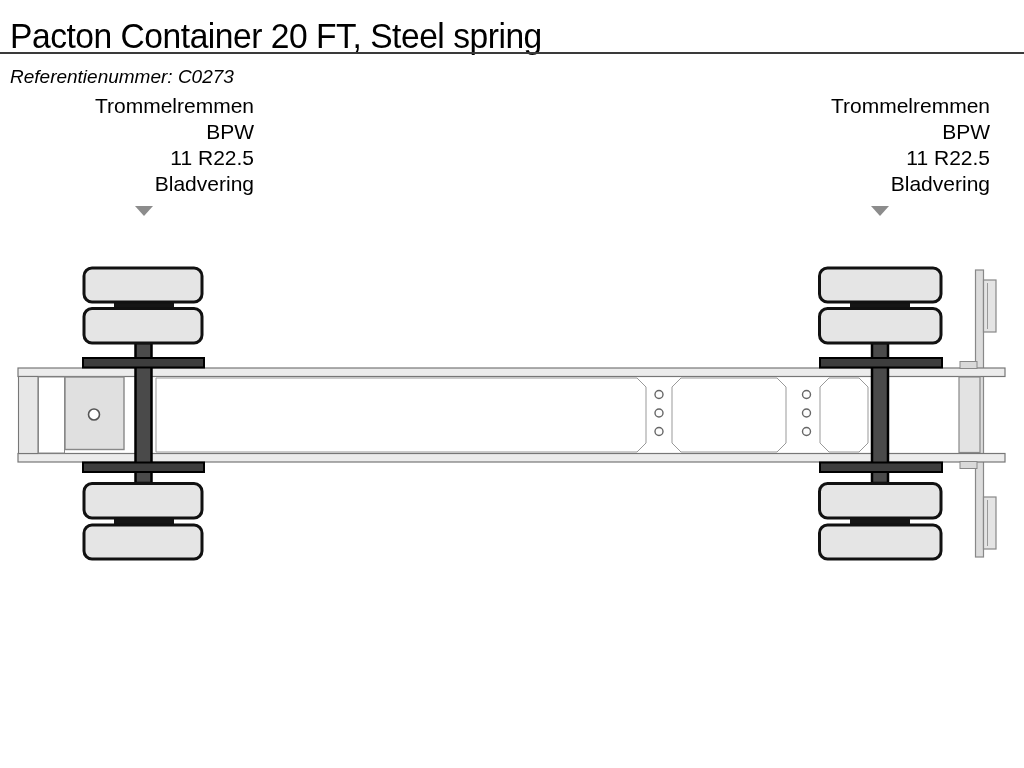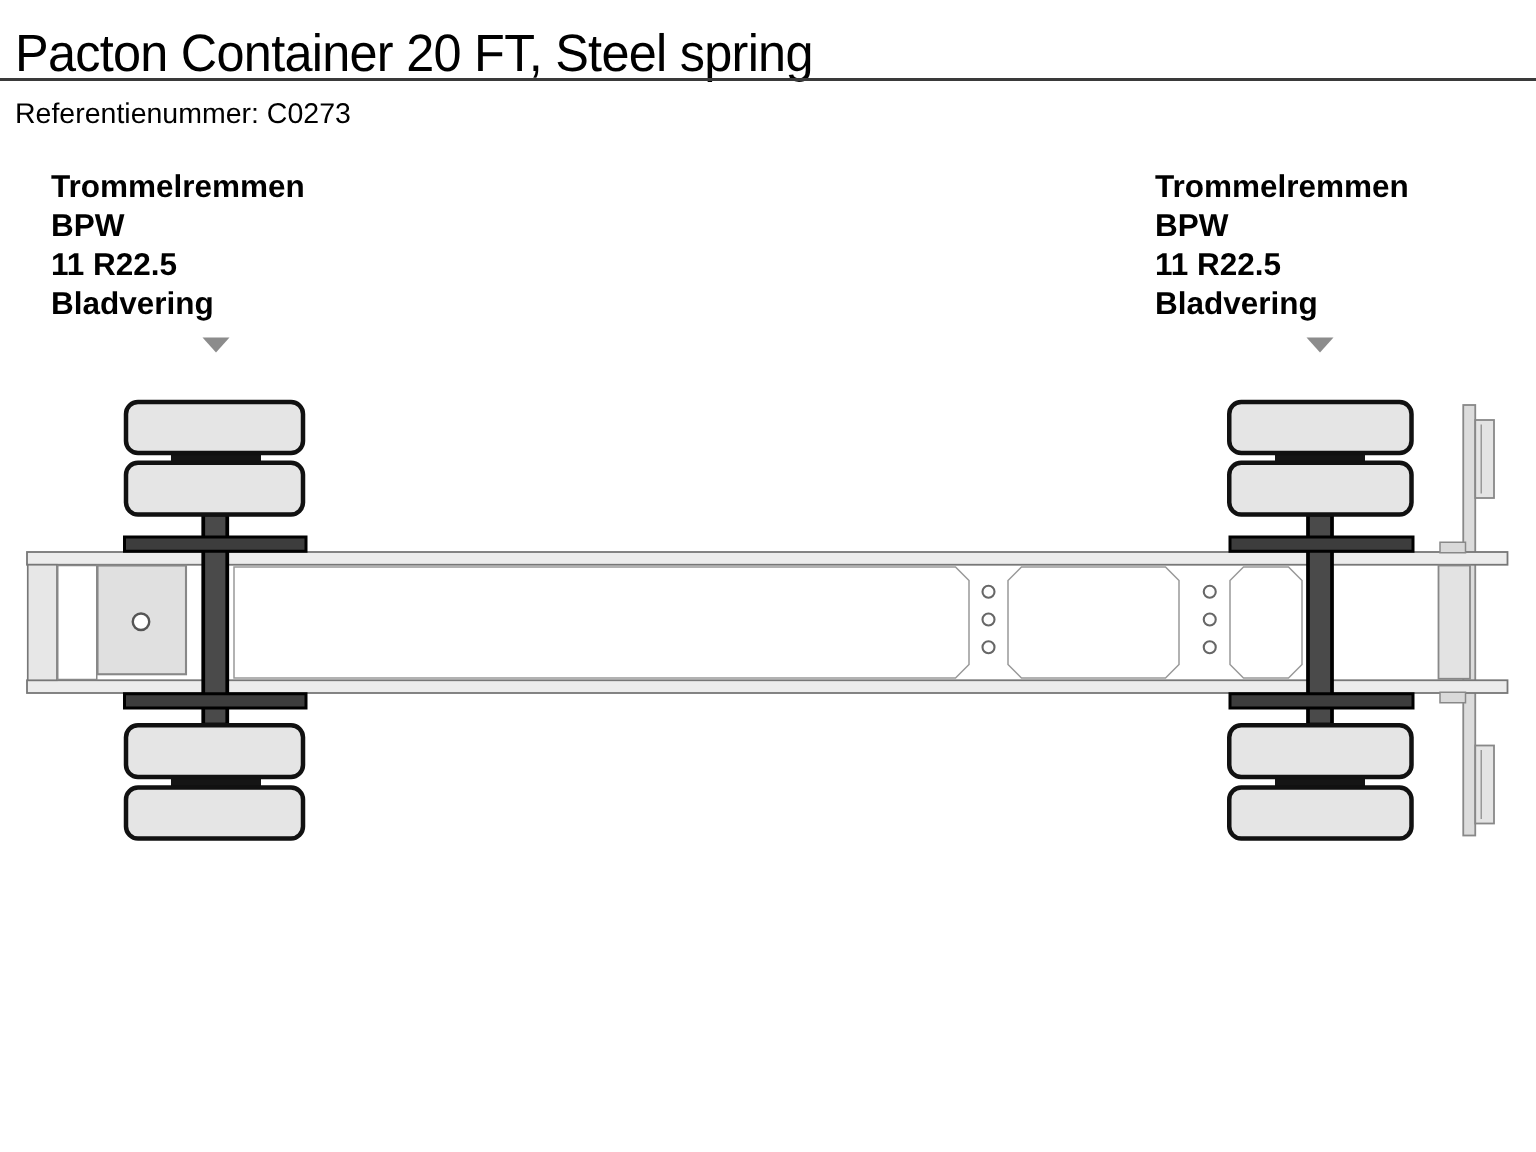--- a/index.html
+++ b/index.html
@@ -31,29 +31,29 @@
     top: 52px;
     width: 1024px;
     border-top: 2px solid #3a3a3a;
   }
   .reference-line {
     position: absolute;
     left: 10px;
     top: 66px;
     font-size: 19px;
     white-space: nowrap;
+    font-style: italic;
   }
   .axle-label {
     position: absolute;
-    top: 112px;
+    top: 93px;
     width: 220px;
-    text-align: left;
+    text-align: right;
     font-size: 21px;
     line-height: 26px;
-    font-weight: bold;
   }
   .axle-label.left  { left: 34px; }
   .axle-label.right { left: 770px; }
   .axle-label .line { display: block; }
   .down-triangle {
     width: 0;
     height: 0;
     margin: 9px auto 0 auto;
     border-left: 9px solid transparent;
     border-right: 9px solid transparent;

